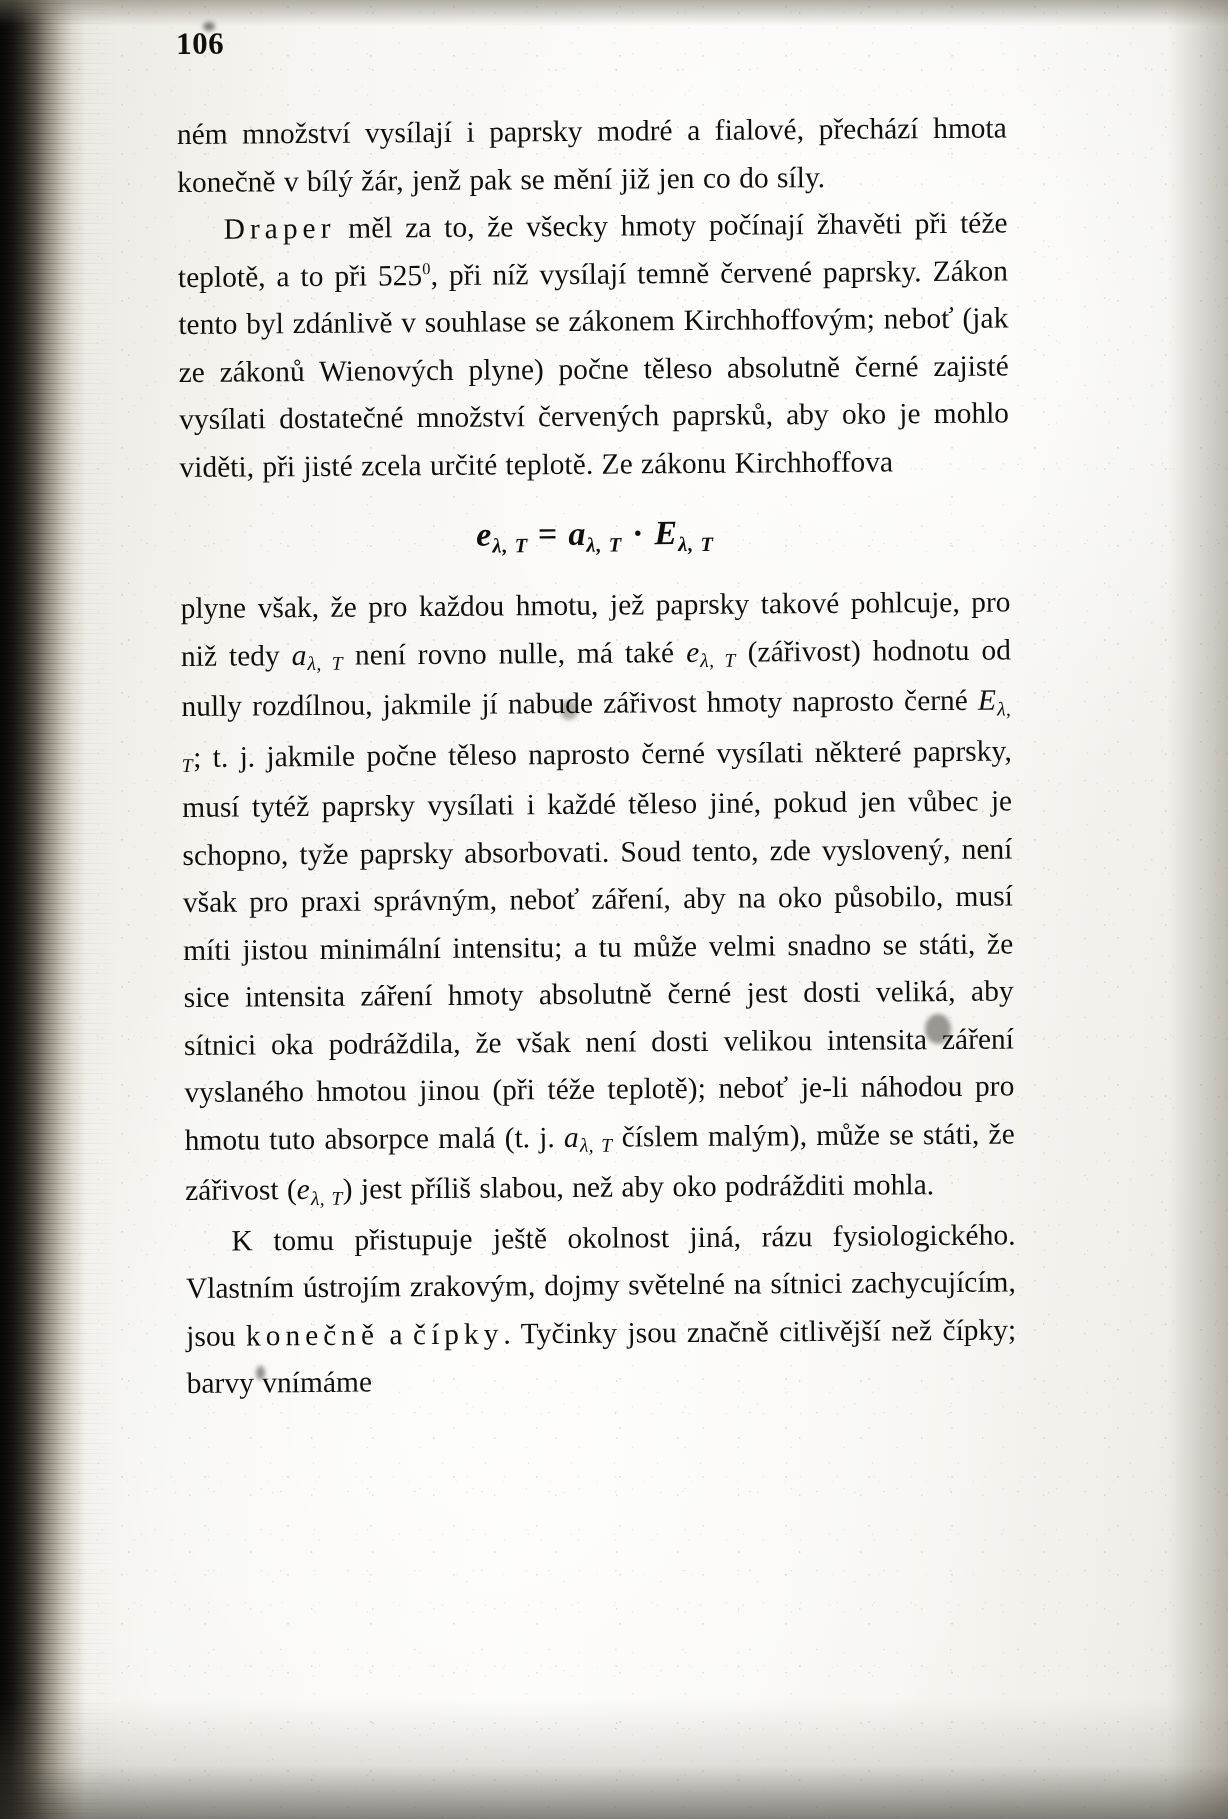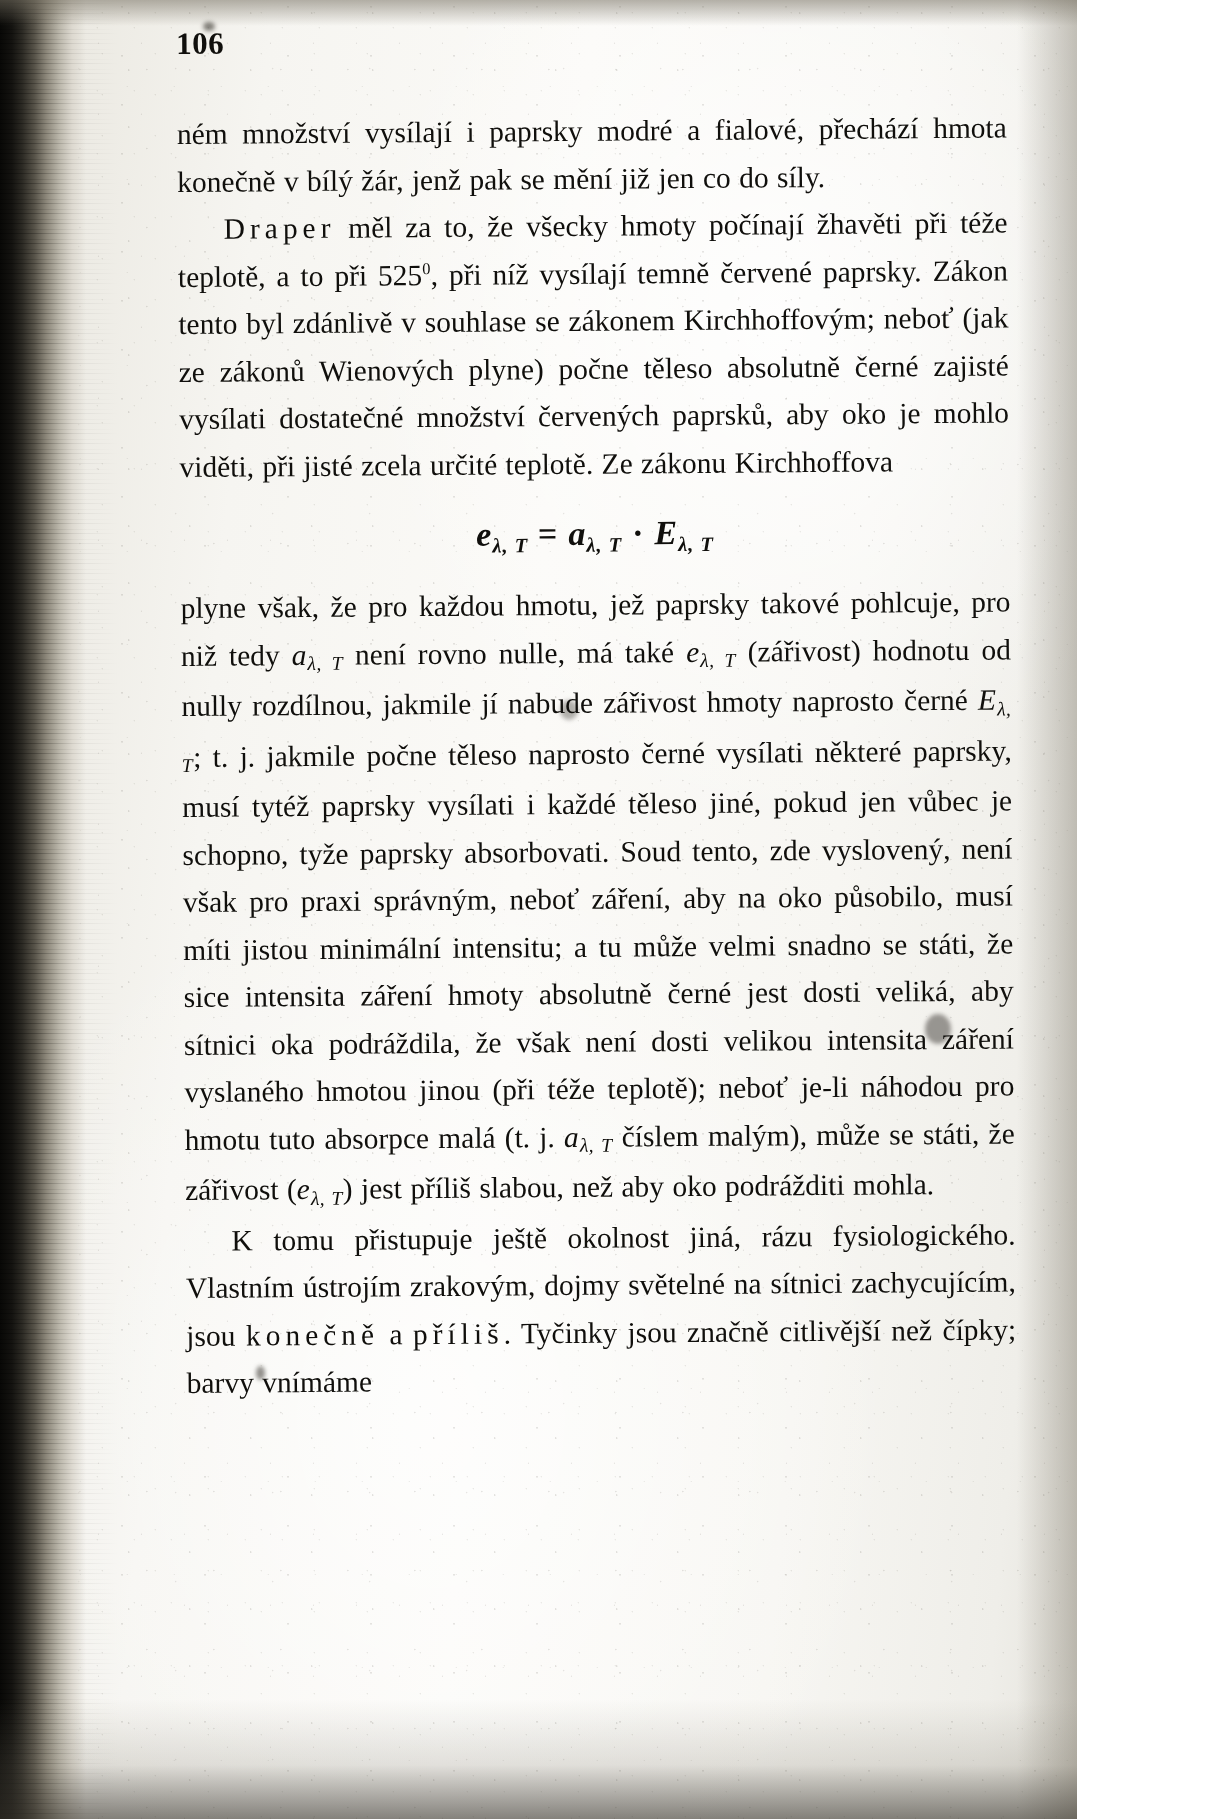--- a/index.html
+++ b/index.html
@@ -2,21 +2,21 @@
 <html><head>
 <meta charset="utf-8">
 <style>
   html, body {
     margin: 0;
     padding: 0;
     background: #ffffff;
   }
   .page {
     position: relative;
-    width: 1077px;
+    width: 1228px;
     height: 1819px;
     overflow: hidden;
     background: #be185d;
     font-family: "Liberation Serif", "DejaVu Serif", serif;
   }
 
   
   .paper {
     position: absolute;
     inset: 0;
@@ -184,17 +184,17 @@
       <p class="body">ném množství vysílají i paprsky modré a fialové, přechází hmota konečně v bílý žár, jenž pak se mění již jen co do síly.</p>
       <p class="body indent"><span class="sp">Draper</span> měl za to, že všecky hmoty počínají žhavěti při téže teplotě, a to při 525<sup class="deg">0</sup>, při níž vysílají temně červené paprsky. Zákon tento byl zdánlivě v souhlase se zákonem Kirchhoffovým; neboť (jak ze zákonů Wienových plyne) počne těleso absolutně černé zajisté vysílati dostatečné množství červených paprsků, aby oko je mohlo viděti, při jisté zcela určité teplotě. Ze zákonu Kirchhoffova</p>
     </div>
 
     <div class="formula">
       <span><span>e</span><span class="sub">λ, T</span></span><span class="eq">=</span><span><span>a</span><span class="sub">λ, T</span></span><span class="dot">·</span><span><span>E</span><span class="sub">λ, T</span></span>
     </div>
 
     <div>
       <p class="body">plyne však, že pro každou hmotu, jež paprsky takové pohlcuje, pro niž tedy <span class="math"><span>a</span><span class="sub">λ, T</span></span> není rovno nulle, má také <span class="math"><span>e</span><span class="sub">λ, T</span></span> (zářivost) hodnotu od nully rozdílnou, jakmile jí nabude zářivost hmoty naprosto černé <span class="math"><span>E</span><span class="sub">λ, T</span></span>; t. j. jakmile počne těleso naprosto černé vysílati některé paprsky, musí tytéž paprsky vysílati i každé těleso jiné, pokud jen vůbec je schopno, tyže paprsky absorbovati. Soud tento, zde vyslovený, není však pro praxi správným, neboť záření, aby na oko působilo, musí míti jistou minimální intensitu; a tu může velmi snadno se státi, že sice intensita záření hmoty absolutně černé jest dosti veliká, aby sítnici oka podráždila, že však není dosti velikou intensita záření vyslaného hmotou jinou (při téže teplotě); neboť je-li náhodou pro hmotu tuto absorpce malá (t. j. <span class="math"><span>a</span><span class="sub">λ, T</span></span> číslem malým), může se státi, že zářivost (<span class="math"><span>e</span><span class="sub">λ, T</span></span>) jest příliš slabou, než aby oko podrážditi mohla.</p>
-      <p class="body indent">K tomu přistupuje ještě okolnost jiná, rázu fysiologického. Vlastním ústrojím zrakovým, dojmy světelné na sítnici zachycujícím, jsou <span class="sp">konečně</span> a <span class="sp">příliš</span>. Tyčinky jsou značně citlivější než čípky; barvy vnímáme</p>
+      <p class="body indent">K tomu přistupuje ještě okolnost jiná, rázu fysiologického. Vlastním ústrojím zrakovým, dojmy světelné na sítnici zachycujícím, jsou <span class="sp">konečně</span> a <span class="sp">čípky</span>. Tyčinky jsou značně citlivější než čípky; barvy vnímáme</p>
     </div>
 
   </div>
 </div>
 
 </body></html>

